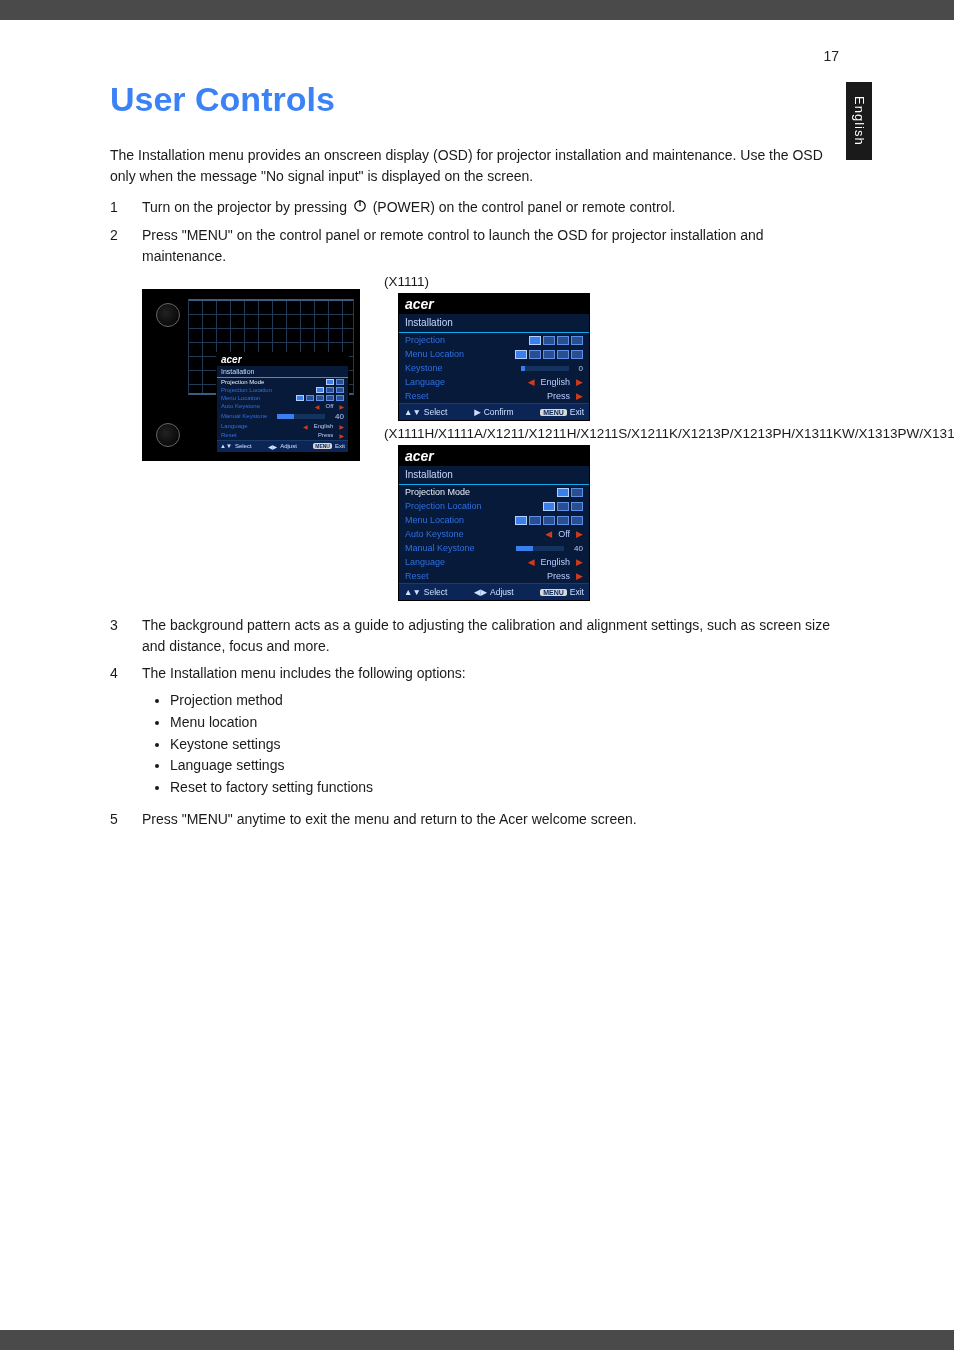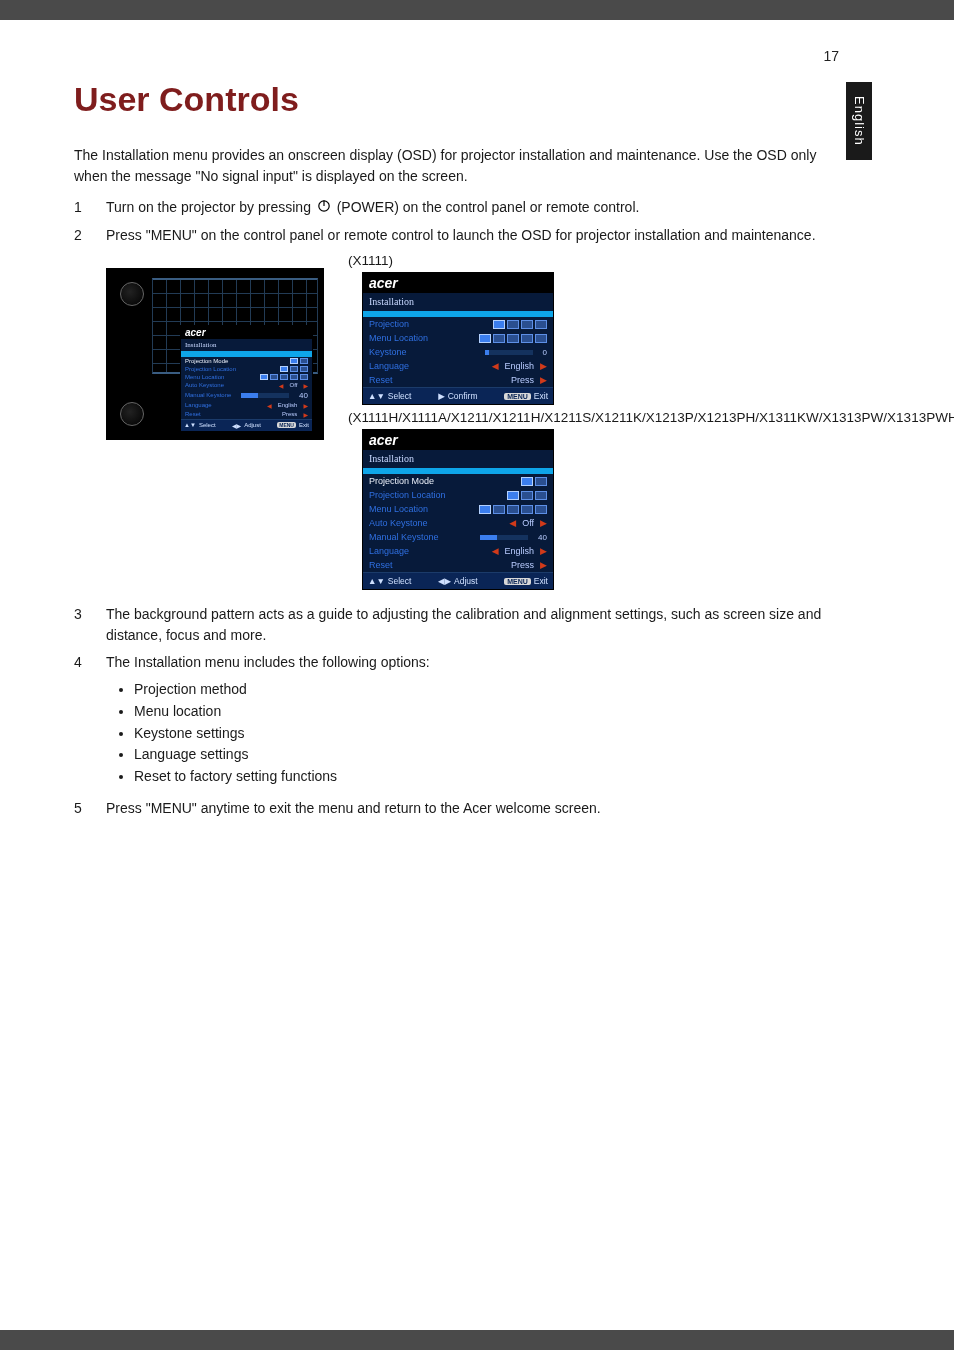--- a/index.html
+++ b/index.html
@@ -8,21 +8,21 @@
     background: #4a4a4a;
     font-family: Arial, Helvetica, sans-serif;
     display: flex;
     justify-content: center;
     padding: 20px 0;
   }
   .page {
     width: 954px;
     background: #ffffff;
     position: relative;
-    padding: 60px 110px 60px 74px;
+    padding: 60px 110px 60px 110px;
     min-height: 1310px;
   }
   .page-number {
     position: absolute;
     top: 28px;
     right: 115px;
     font-size: 14px;
     color: #222;
   }
   .side-tab {
@@ -39,21 +39,21 @@
     justify-content: center;
   }
   .side-tab span {
     writing-mode: vertical-rl;
     text-orientation: mixed;
     letter-spacing: 1px;
   }
   h1.user-controls {
     font-size: 34px;
     font-weight: 600;
-    color: #7f1d1d;
+    color: #3b82f6;
     margin: 0 0 26px 0;
   }
   h2.install-menu {
     font-size: 22px;
     font-weight: 600;
     color: #1a1a1a;
     margin: 0 0 10px 0;
   }
   .intro {
     font-size: 14px;
@@ -148,22 +148,21 @@
     font-weight: bold;
     padding: 2px 6px;
     font-size: 14px;
   }
   .osd.small .osd-logo { font-size: 10px; padding: 1px 4px; }
   .osd-body { background: #071a3a; }
   .osd-title {
     color: #c8d8ff;
     font-size: 10px;
     padding: 3px 6px 4px 6px;
-    border-bottom: 6px solid #0ea5e9;
-    font-family: Liberation Serif, serif;
+    border-bottom: 1px solid #0ea5e9;
   }
   .osd.small .osd-title { font-size: 7px; padding: 2px 4px; }
   .osd-row {
     display: flex;
     align-items: center;
     justify-content: space-between;
     padding: 2px 6px;
     font-size: 9px;
     color: #2f6fe0;
   }

